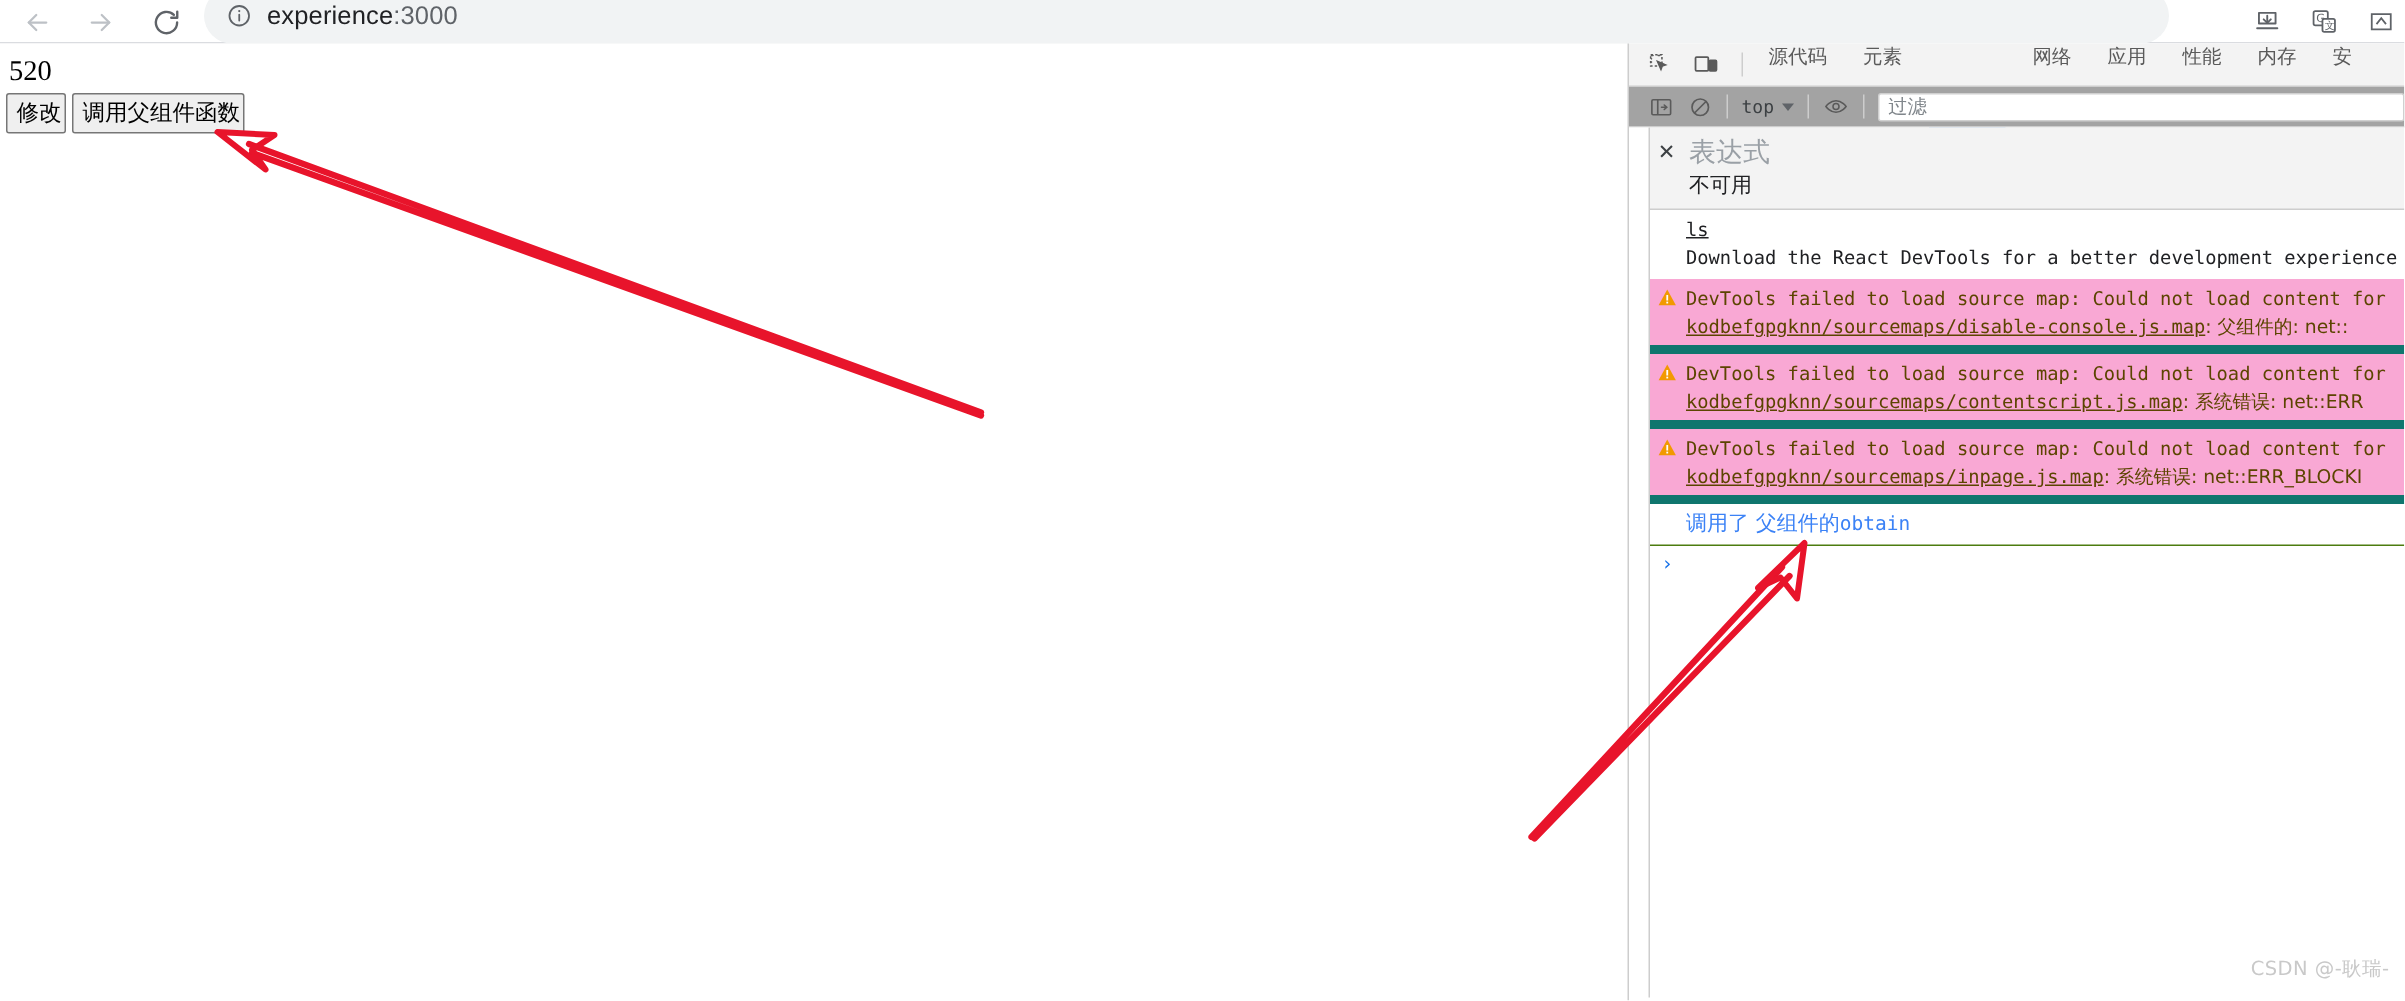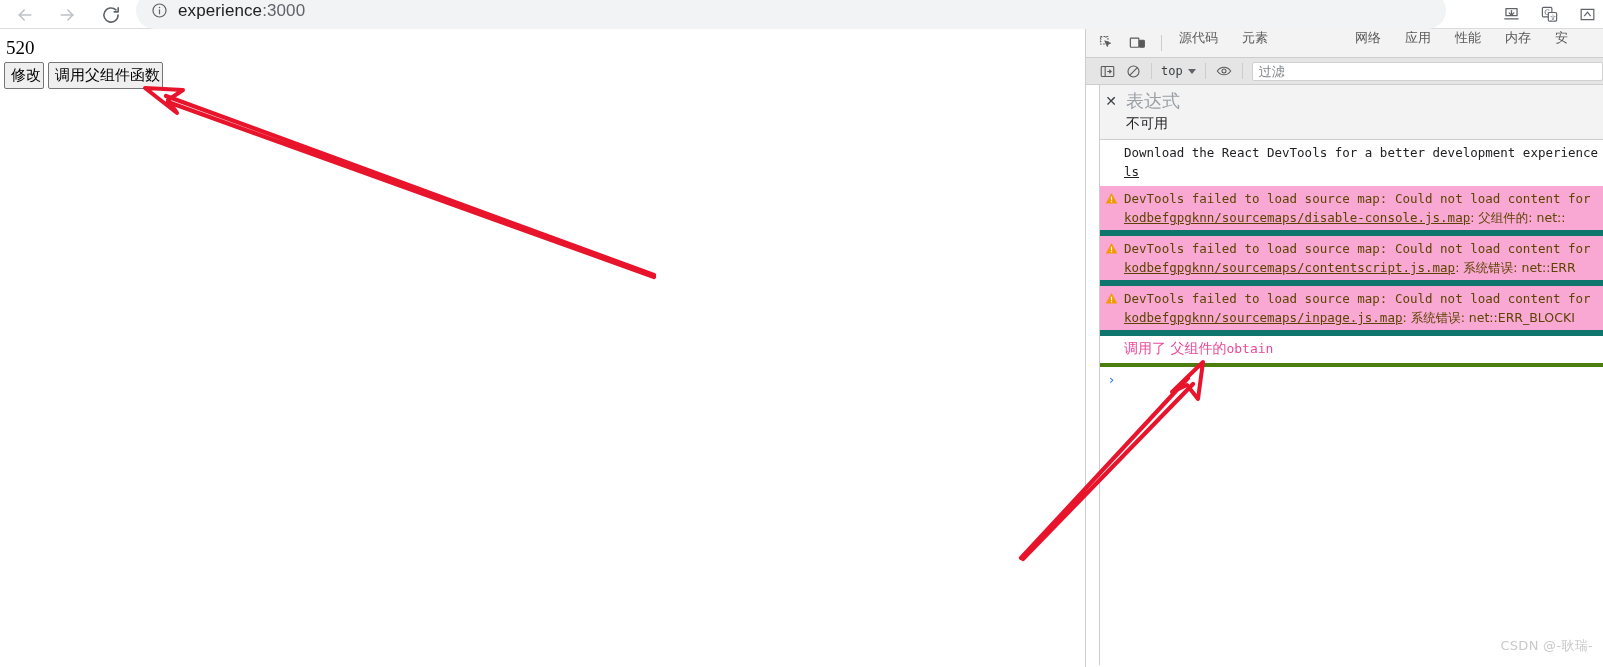--- a/index.html
+++ b/index.html
@@ -130,21 +130,21 @@
   }
   .dt-tab.active { color: #1a73e8; font-weight: 700; margin-top: 40px; }
   .dt-tab.active::after {
     content: ""; position: absolute;
     left: 6px; right: 6px; bottom: 0; height: 3px;
     background: #1a73e8;
   }
 
   .dt-filterbar {
     position: relative; height: 27px;
-    background: #e5e5e5;
+    background: #a3a3a3;
     border-bottom: 1px solid #cdcdcd;
     display: flex; align-items: center;
     padding-left: 8px;
   }
   .dt-ctx {
     font-size: 12px; color: #3c4043;
     font-family: "DejaVu Sans Mono", monospace;
     display: flex; align-items: center; gap: 5px;
     padding: 0 4px; cursor: pointer;
   }
@@ -221,22 +221,22 @@
   .msg-warn:first-of-type { border-top: 1px solid #f3e6b3; }
   .warn-icon {
     position: absolute; left: 5px; top: 5px;
     width: 13px; height: 13px;
   }
   .msg-warn a.srcmap {
     color: #5c4400; text-decoration: underline;
   }
   .msg-warn .cn { font-family: "DejaVu Sans", sans-serif; }
   .msg-log {
-    color: #ec4899;
-    border-bottom: 4px solid #4d7c0f;
+    color: #3b82f6;
+    border-bottom: 1px solid #4d7c0f;
     padding: 4px 0 5px 24px;
     font-family: "DejaVu Sans", sans-serif;
     font-size: 14px;
   }
   .msg-log .mono { font-family: "DejaVu Sans Mono", monospace; font-size: 13px; }
   .dt-prompt {
     position: relative;
     padding: 5px 0 5px 24px;
     height: 24px;
   }
@@ -406,22 +406,22 @@
         <div class="eval-row1">
           <span class="eval-close">✕</span>
           <span class="eval-label">表达式</span>
         </div>
         <div class="eval-value">不可用</div>
       </div>
 
       <div class="dt-messages">
 
         <div class="msg msg-info">
+          <span class="wrapline rdlink">ls</span>
           <span class="wrapline">Download the React DevTools for a better development experience</span>
-          <span class="wrapline rdlink">ls</span>
         </div>
 
         <div class="msg msg-warn">
           <span class="warn-icon">
             <svg width="13" height="13" viewBox="0 0 14 14">
                 <path d="M7 1.1l6.2 11.2H0.8z" fill="#f29900"></path>
                 <rect x="6.35" y="5" width="1.3" height="4" fill="#fff"></rect>
                 <rect x="6.35" y="9.8" width="1.3" height="1.3" fill="#fff"></rect>
               </svg>
           </span>

